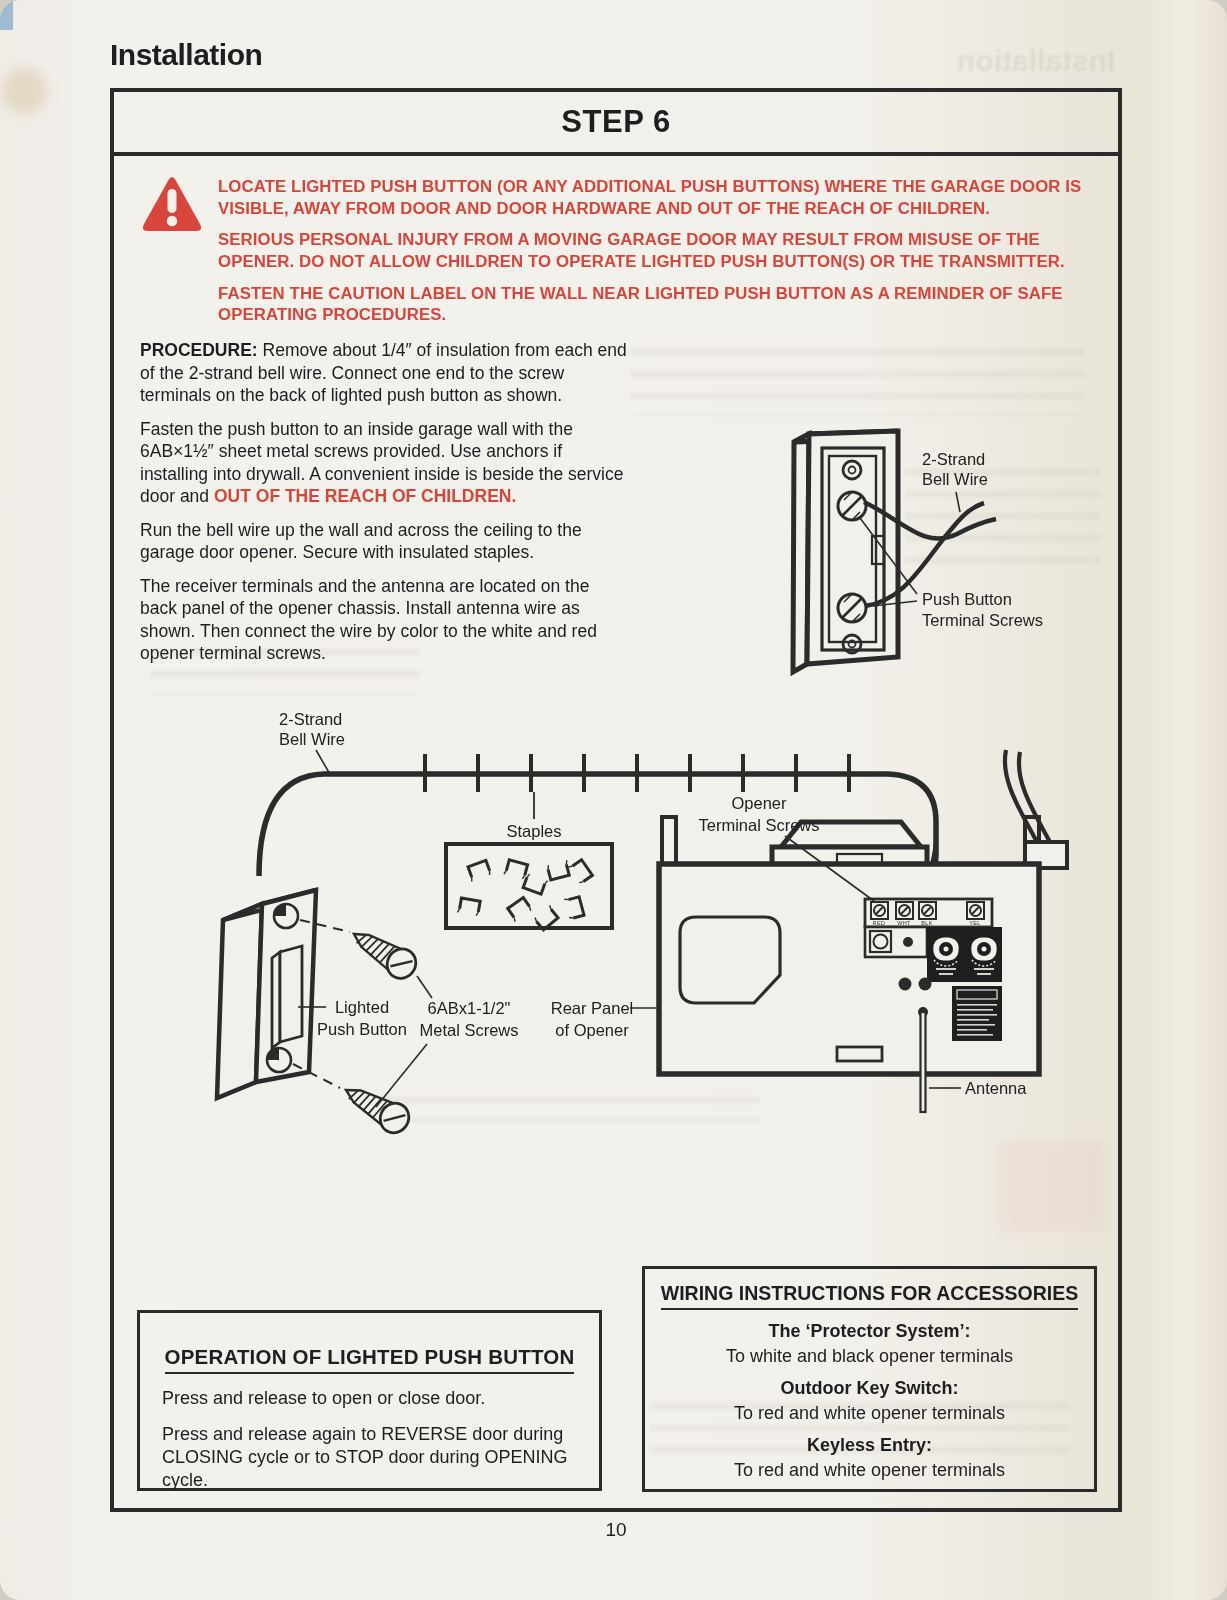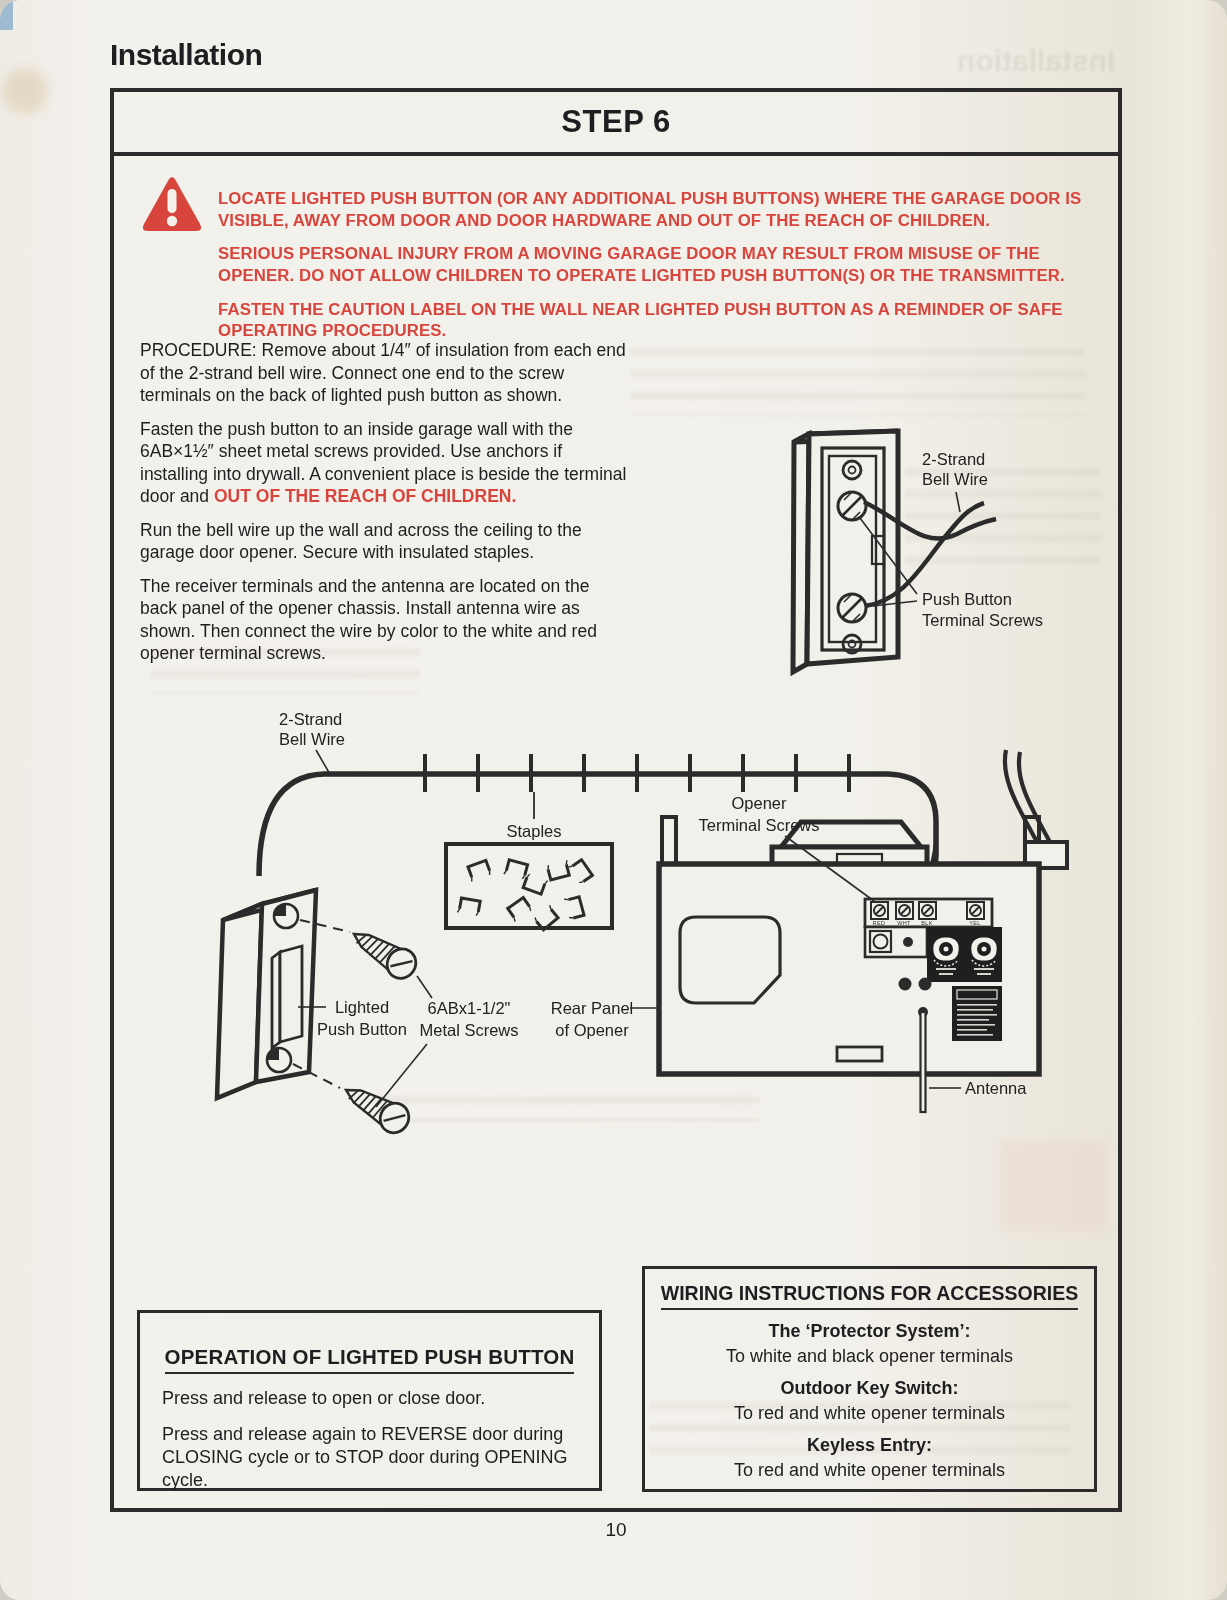--- a/index.html
+++ b/index.html
@@ -9,24 +9,24 @@
     font-family:"Liberation Sans","DejaVu Sans",sans-serif; color:#1e1e20;border-radius:20px;
   }
   .section-heading { position:absolute; left:110px; top:38px; font-size:30px; font-weight:700; letter-spacing:-0.5px; margin:0; }
   .outer-box { position:absolute; left:110px; top:88px; width:1012px; height:1424px; border:4px solid #2b2b2b; box-sizing:border-box; }
   .step-band { position:absolute; left:0; top:0; width:100%; height:64px; border-bottom:4px solid #2b2b2b; box-sizing:border-box;
     display:flex; align-items:center; justify-content:center; gap:38px;flex-direction:column; }
   .step-label { font-size:31px; font-weight:700; letter-spacing:0.5px; }
   .step-title { font-size:24px; font-weight:700; font-style:italic; }
   .warning-icon { position:absolute; left:28px; top:82px; }
   .warning-texts { position:absolute; left:104px; top:84px; width:898px; }
-  .warning-texts p { margin:12px 0 10px; font-size:16.8px; font-weight:700; line-height:1.29; color:#d8453d; letter-spacing:0.1px; }
+  .warning-texts p { margin:0 0 10px; font-size:16.8px; font-weight:700; line-height:1.29; color:#d8453d; letter-spacing:0.1px; }
   .procedure { position:absolute; left:26px; top:247px; width:488px; }
   .procedure p { margin:0 0 11px; font-size:17.5px; line-height:22.5px; }
-  .procedure .lead { font-weight:400;margin-top:10px; }
+  .procedure .lead { font-weight:700;margin-top:10px; }
   .red-em { color:#d8453d; font-weight:700; }
   .pb-diagram { position:absolute; left:658px; top:316px; }
   .main-diagram { position:absolute; left:8px; top:600px; }
   .bottom-box { position:absolute; border:3.5px solid #2b2b2b; box-sizing:border-box; background:transparent; }
   .operation-box { left:23px; top:1218px; width:465px; height:181px; padding:32px 22px 0; }
   .wiring-box { left:528px; top:1174px; width:455px; height:226px; padding:13px 14px 0; text-align:center; }
   .box-title-wrap { text-align:center; }
   .box-title { display:inline-block; font-weight:700; border-bottom:2.5px solid #2b2b2b; padding-bottom:3px; }
   .operation-box .box-title { font-size:20.5px; letter-spacing:0.2px; }
   .operation-box p { margin:13px 0 0; font-size:18px; line-height:23px; text-align:left; }
@@ -81,21 +81,21 @@
     </div>
 
     <div class="warning-texts">
       <p>LOCATE LIGHTED PUSH BUTTON (OR ANY ADDITIONAL PUSH BUTTONS) WHERE THE GARAGE DOOR IS VISIBLE, AWAY FROM DOOR AND DOOR HARDWARE AND OUT OF THE REACH OF CHILDREN.</p>
       <p>SERIOUS PERSONAL INJURY FROM A MOVING GARAGE DOOR MAY RESULT FROM MISUSE OF THE OPENER. DO NOT ALLOW CHILDREN TO OPERATE LIGHTED PUSH BUTTON(S) OR THE TRANSMITTER.</p>
       <p>FASTEN THE CAUTION LABEL ON THE WALL NEAR LIGHTED PUSH BUTTON AS A REMINDER OF SAFE OPERATING PROCEDURES.</p>
     </div>
 
     <div class="procedure">
       <p><span class="lead">PROCEDURE:</span> <span>Remove about 1/4″ of insulation from each end of the 2-strand bell wire. Connect one end to the screw terminals on the back of lighted push button as shown.</span></p>
-      <p><span>Fasten the push button to an inside garage wall with the 6AB×1½″ sheet metal screws provided. Use anchors if installing into drywall. A convenient place is beside the terminal door and</span> <span class="red-em">OUT OF THE REACH OF CHILDREN.</span></p>
+      <p><span>Fasten the push button to an inside garage wall with the 6AB×1½″ sheet metal screws provided. Use anchors if installing into drywall. A convenient inside is beside the service door and</span> <span class="red-em">OUT OF THE REACH OF CHILDREN.</span></p>
       <p>Run the bell wire up the wall and across the ceiling to the garage door opener. Secure with insulated staples.</p>
       <p>The receiver terminals and the antenna are located on the back panel of the opener chassis. Install antenna wire as shown. Then connect the wire by color to the white and red opener terminal screws.</p>
     </div>
 
     <svg class="pb-diagram" width="335" height="275" viewBox="0 0 335 275">
       <g stroke="#2b2b2b" fill="#f2f0ea">
         <g stroke-width="5">
           <polygon points="22,34 37,26 35,256 21,264"></polygon>
           <polygon points="22,34 37,26 126,23 111,31"></polygon>
           <polygon points="37,26 126,23 126,249 35,256"></polygon>

